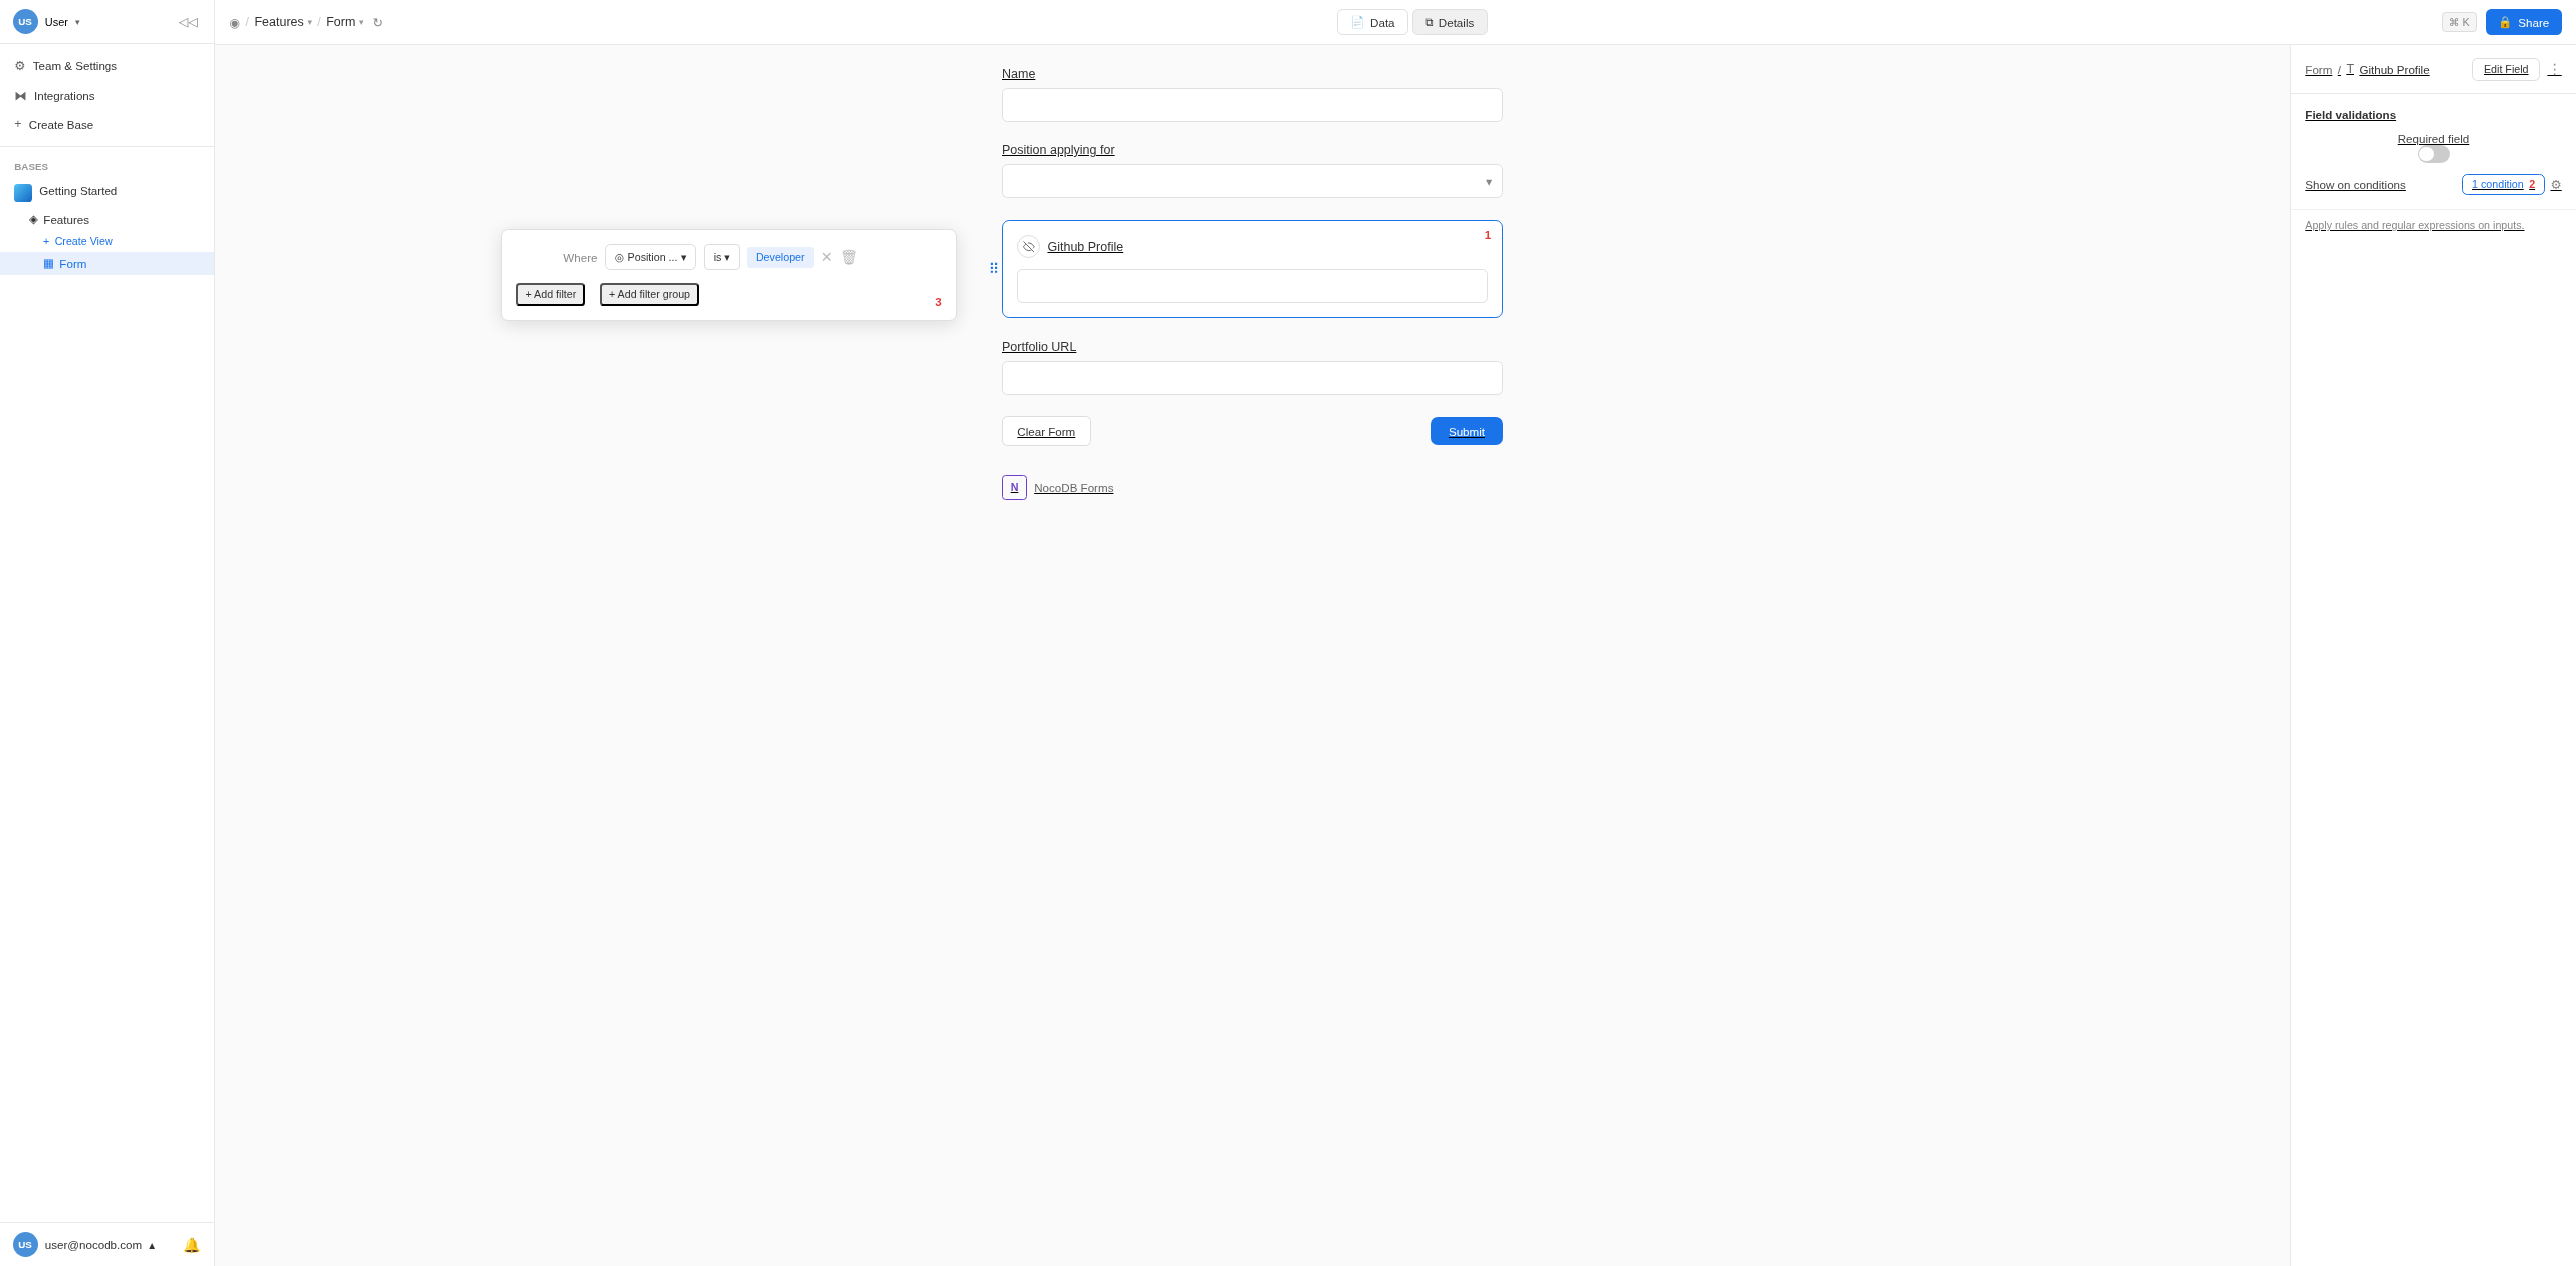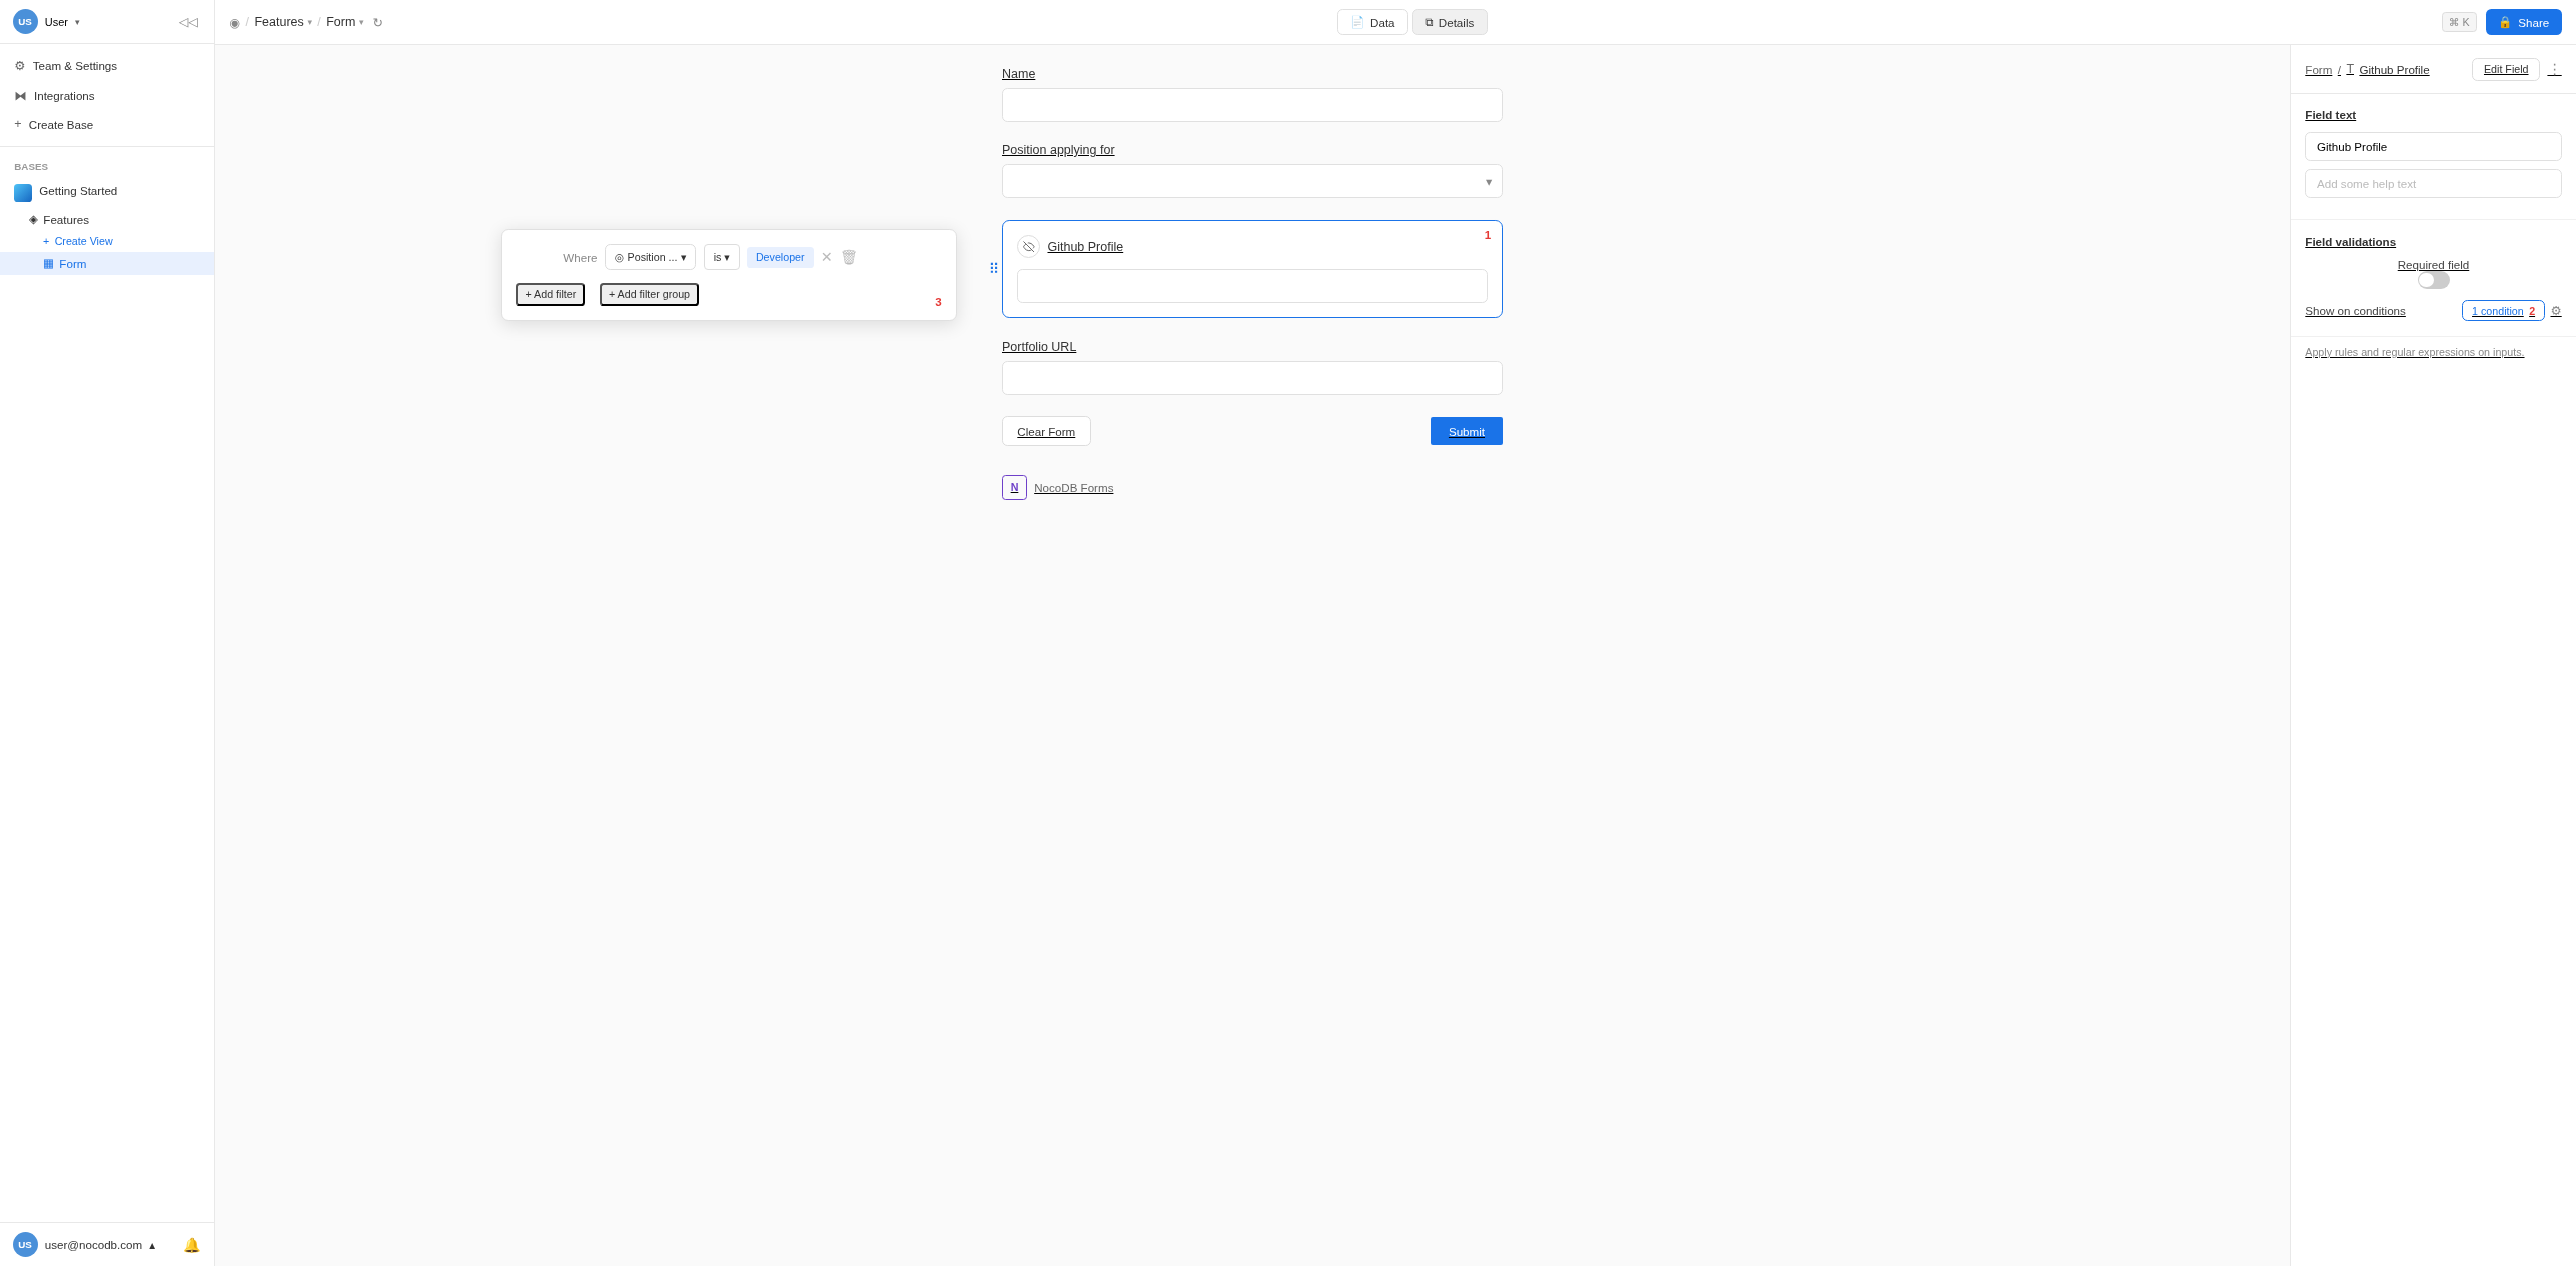--- a/index.html
+++ b/index.html
@@ -230,21 +230,21 @@
       border-radius: 5.4px;
       cursor: pointer;
       font-size: 11.6px;
       color: #333;
     }
     .submit-btn {
       padding: 7.2px 18px;
       background: #1a73e8;
       color: #fff;
       border: none;
-      border-radius: 2px;
+      border-radius: 7px;
       cursor: pointer;
       font-size: 11.6px;
     }
 
     .nocodb-footer {
       display: flex; align-items: center; gap: 7.2px;
       color: #666; font-size: 11.6px;
     }
     .nocodb-logo {
       width: 25px; height: 25px;
@@ -547,25 +547,20 @@
           <span>/</span>
           <span class="panel-title-icon">T</span>
           <span class="panel-field-name">Github Profile</span>
         </div>
         <div class="panel-actions">
           <button class="edit-field-btn">Edit Field</button>
           <span class="more-btn">⋮</span>
         </div>
       </div>
 
-      <div class="panel-section">
-        <div class="panel-section-label">Field text</div>
-        <input class="panel-input" type="text" value="Github Profile" style="">
-        <input class="panel-input" type="text" placeholder="Add some help text" style="">
-      </div>
 
       <div class="panel-section">
         <div class="panel-section-label">Field validations</div>
         <div class="validation-row">
           <span class="validation-label">Required field</span>
           <div class="toggle"></div>
         </div>
         <div class="conditions-row">
           <span class="conditions-label">Show on conditions</span>
           <div style="display:flex;align-items:center;gap:5.4px;">

